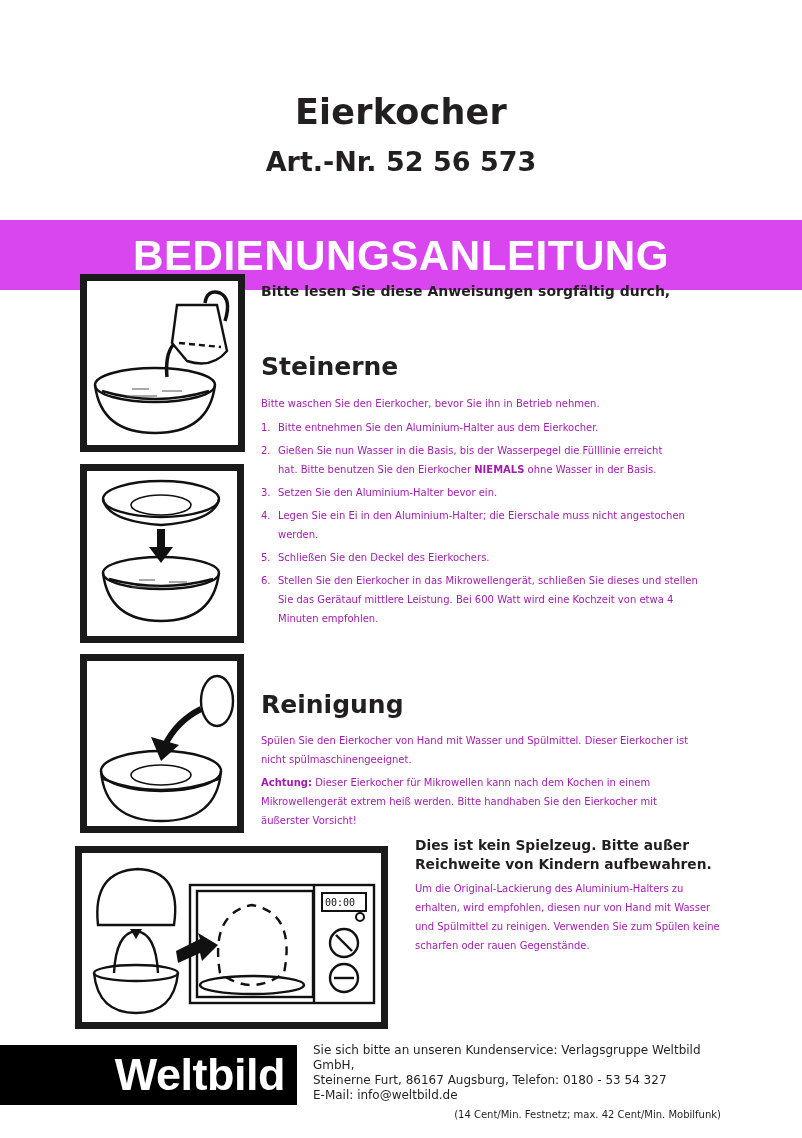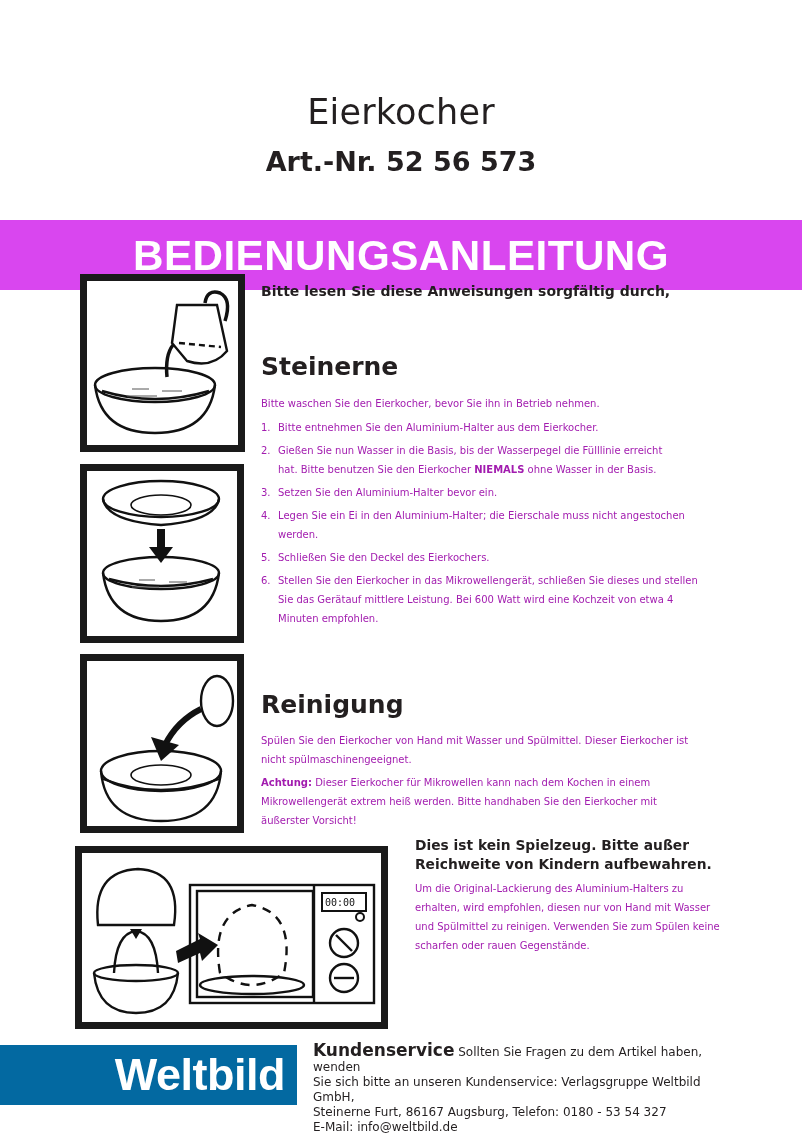--- a/index.html
+++ b/index.html
@@ -1,39 +1,39 @@
 <!DOCTYPE html>
 <html><head>
 <meta charset="utf-8">
 <style>
   html, body { margin:0; padding:0; background:#ffffff; }
   body { width:802px; height:1138px; position:relative; overflow:hidden;
          font-family:"DejaVu Sans", sans-serif; color:#231f20; }
   .abs { position:absolute; }
-  .title { left:0; width:802px; top:92px; text-align:center; font-size:35px; font-weight:400; letter-spacing:0.2px; }
+  .title { left:0; width:802px; top:92px; text-align:center; font-size:35px; font-weight:700; letter-spacing:0.2px; }
   .artnr { left:0; width:802px; top:146px; text-align:center; font-size:27px; font-weight:700; }
   .banner { left:0; top:196px; width:802px; height:70px; background:#d946ef;margin-top:24px; }
   .banner-text { width:100%; text-align:center; color:#fff; font-size:43px; font-weight:700; line-height:70px; letter-spacing:0.5px; font-family:"Liberation Sans", sans-serif; transform:scaleX(0.98); }
   .frame { border:7px solid #1a1a1a; box-sizing:border-box; background:#fff; }
   .frame svg { position:absolute; left:0; top:0; }
   .intro { left:261px; top:282px; font-size:14px; font-weight:700; line-height:19px; }
   h2 { margin:0; font-size:25px; font-weight:700; }
   .h-bed { left:261px; top:352px; }
   .h-rei { left:261px; top:690px; }
   .body { font-size:10px; line-height:19px; color:#a21caf; }
   .lead { left:261px; top:394px; white-space:nowrap; }
   .steps { left:261px; top:418px; width:470px; margin:0; padding:0; list-style:none; }
   .steps li { display:flex; margin-bottom:4px; }
   .steps .num { width:17px; flex:none; }
   .steps .txt { flex:1; }
   .clean { left:261px; top:731px; width:470px; }
   .clean p { margin:0 0 4px 0; }
   .warn { left:415px; top:836px; font-size:13.8px; font-weight:700; line-height:19px; }
   .paint { left:415px; top:879px; width:310px; }
-  .logo-bar { left:0; top:1045px; width:297px; height:60px; background:#0369a1; }
+  .logo-bar { left:0; top:1045px; width:297px; height:60px; background:#000000; }
   .logo-text { position:absolute; right:12px; top:2px; color:#fff; font-size:45px; font-weight:700; font-family:"Liberation Sans", sans-serif; letter-spacing:-0.5px; line-height:56px; }
   .service { left:313px; top:1043px; width:420px; font-size:12px; line-height:15px; }
   .service .kh { font-size:17px; font-weight:700; }
   .service .fine { font-size:10px; float:right; margin-top:4px; margin-right:12px; }
 </style>
 </head>
 <body>
 
 <div class="abs title">Eierkocher</div>
 <div class="abs artnr">Art.-Nr. 52 56 573</div>
@@ -167,17 +167,16 @@
 <div class="abs warn">
   <div>Dies ist kein Spielzeug. Bitte außer</div>
   <div>Reichweite von Kindern aufbewahren.</div>
 </div>
 <div class="abs body paint">Um die Original-Lackierung des Aluminium-Halters zu erhalten, wird empfohlen, diesen nur von Hand mit Wasser und Spülmittel zu reinigen. Verwenden Sie zum Spülen keine scharfen oder rauen Gegenstände.</div>
 
 <div class="abs logo-bar">
   <div class="logo-text">Weltbild</div>
 </div>
 <div class="abs service">
-  <div><span class="kh">Kundenservice</span><span> Sollten Sie Fragen zu dem Artikel haben, wenden</span></div>
   <div>Sie sich bitte an unseren Kundenservice: Verlagsgruppe Weltbild GmbH,</div>
   <div>Steinerne Furt, 86167 Augsburg, Telefon: 0180 - 53 54 327</div>
   <div><span>E-Mail: info@weltbild.de</span><span class="fine">(14 Cent/Min. Festnetz; max. 42 Cent/Min. Mobilfunk)</span></div>
 </div>
 
 </body></html>

